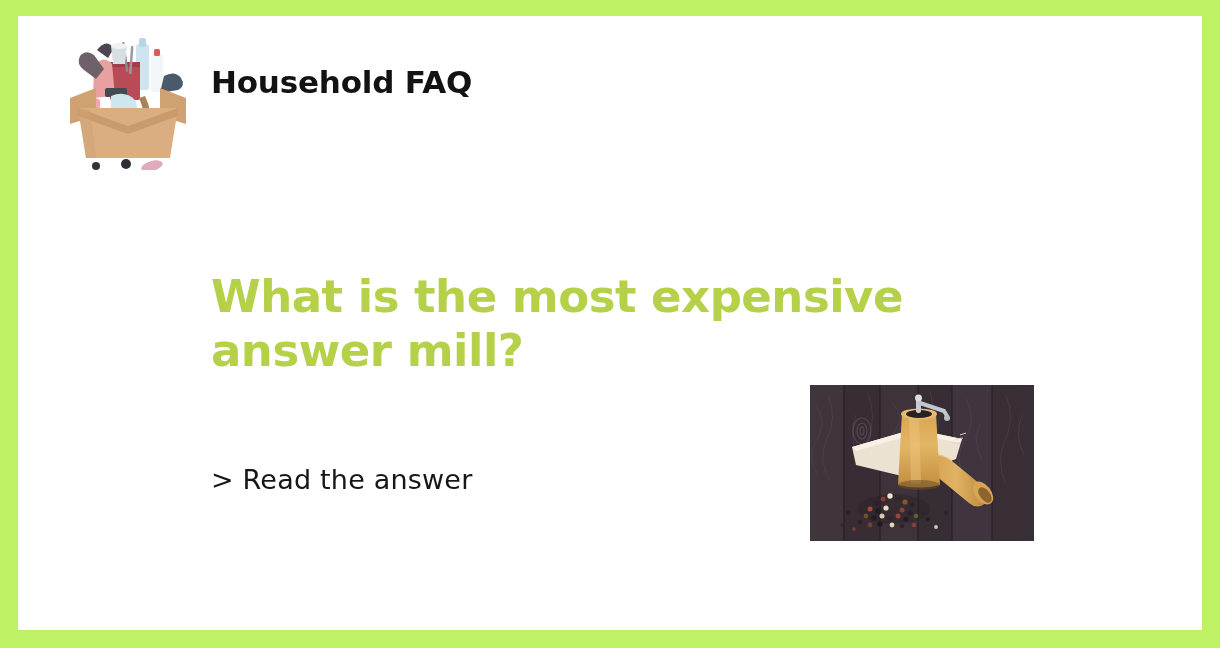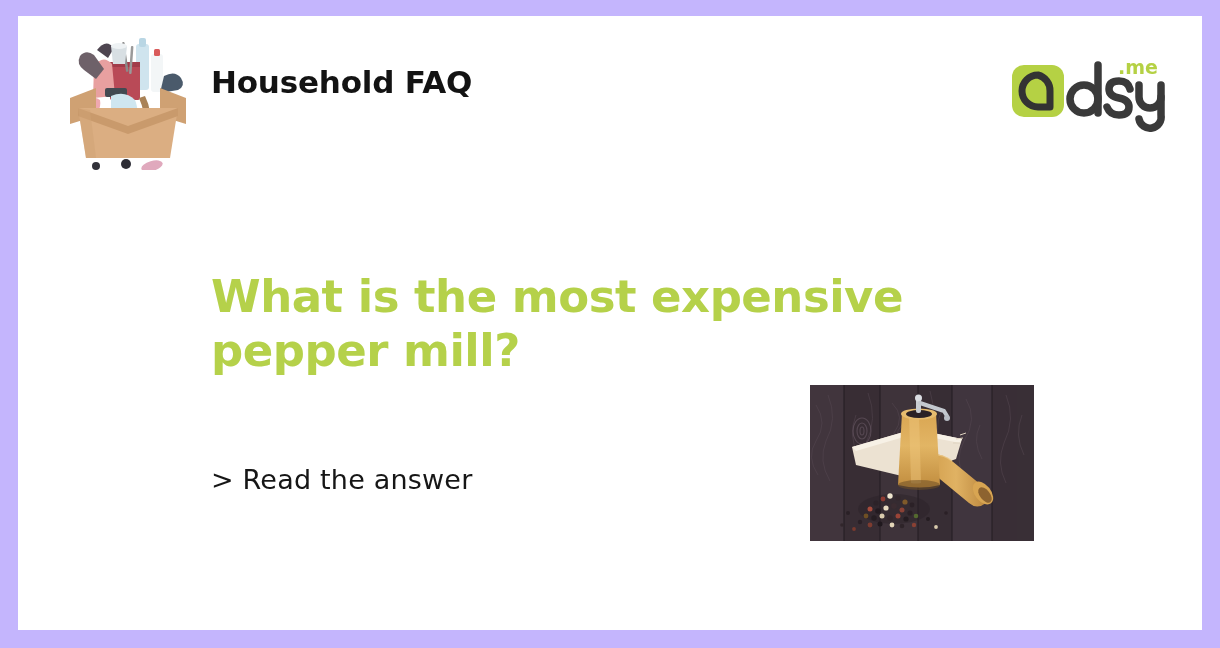--- a/index.html
+++ b/index.html
@@ -5,21 +5,21 @@
   * { margin:0; padding:0; box-sizing:border-box; }
   html, body {
     width:1220px; height:648px;
     background:#b5d144;
     font-family:"DejaVu Sans", sans-serif;
     overflow:hidden;
   }
   #page {
     position:relative;
     width:1220px; height:648px;
-    background:#c4b5fd;
+    background:#bef264;
   }
   #canvas {
     position:absolute;
     left:18px; top:16px;
     width:1184px; height:614px;
     background:#ffffff;
   }
 
   
   #header {
@@ -142,49 +142,23 @@
           <path d="M30 78 L38 128 L48 128 L42 80 Z" fill="#cfa173" opacity="0.5"></path>
 
           <circle cx="48" cy="136" r="4" fill="#32323a"></circle>
           <circle cx="78" cy="134" r="5" fill="#2e2e36"></circle>
           <ellipse cx="104" cy="136" rx="11" ry="5" fill="#e0a9bd" transform="rotate(-16 104 136)"></ellipse>
         </svg>
       </div>
 
       <div id="site-title">Household FAQ</div>
 
-      <div id="logo">
-        <svg width="170" height="100" viewBox="0 0 170 100" xmlns="http://www.w3.org/2000/svg">
-
-          <rect x="14" y="24" width="52" height="52" rx="12" fill="#b5d144"></rect>
-          <path d="M40 34
-                   a16 16 0 1 0 0 32
-                   l12 0
-                   l0 -16
-                   a16 16 0 0 0 -12 -16
-                   z" fill="none" stroke="#333333" stroke-width="7" stroke-linejoin="round"></path>
-
-          <g fill="none" stroke="#3a3a3a" stroke-width="7.5" stroke-linecap="round">
-            <circle cx="86" cy="58" r="14"></circle>
-            <line x1="100" y1="24" x2="100" y2="72"></line>
-          </g>
-
-          <path d="M132 48 q-2 -8 -11 -8 q-10 0 -10 8 q0 7 10 9 q10 2 10 9 q0 8 -10 8 q-9 0 -12 -8" fill="none" stroke="#3a3a3a" stroke-width="7.5" stroke-linecap="round"></path>
-
-          <g fill="none" stroke="#3a3a3a" stroke-width="7.5" stroke-linecap="round">
-            <path d="M141 44 L141 56 a11 11 0 0 0 22 0 L163 44"></path>
-            <path d="M163 56 L163 74 a11 11 0 0 1 -22 4"></path>
-          </g>
-
-          <text x="120" y="33" font-family="DejaVu Sans, sans-serif" font-size="19" font-weight="600" fill="#b5d144">.me</text>
-        </svg>
-      </div>
     </div>
 
-    <div id="headline">What is the most expensive pepper mill?</div>
+    <div id="headline">What is the most expensive answer mill?</div>
 
     <a id="read-answer" href="#">&gt; Read the answer</a>
 
     <div id="photo">
       <svg width="224" height="156" viewBox="0 0 224 156" xmlns="http://www.w3.org/2000/svg">
         <defs>
           <linearGradient id="woodv" x1="0" y1="0" x2="0" y2="1">
             <stop offset="0%" stop-color="#d9a552"></stop>
             <stop offset="45%" stop-color="#e2b564"></stop>
             <stop offset="100%" stop-color="#c08c3e"></stop>

